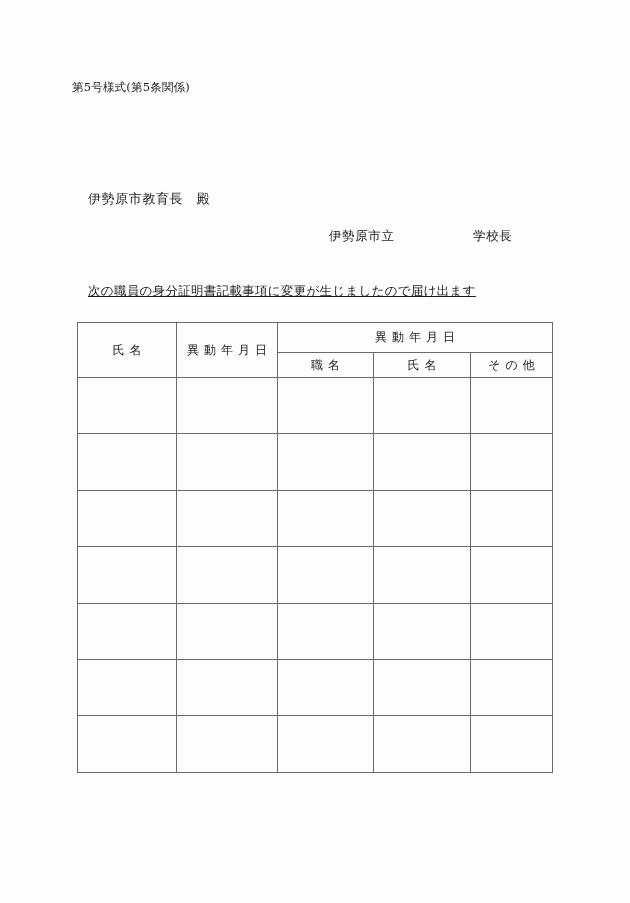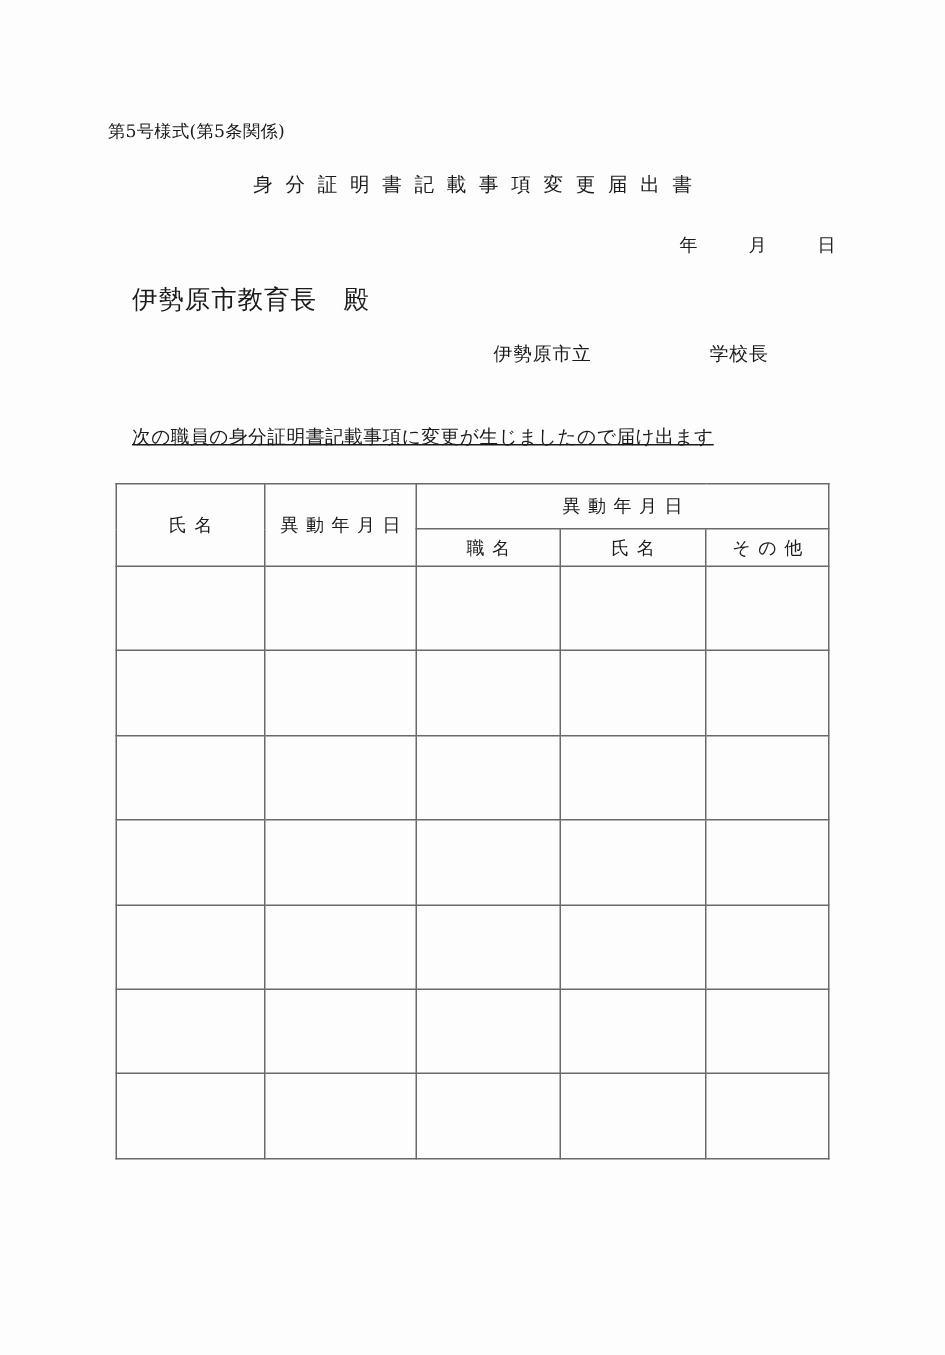--- a/index.html
+++ b/index.html
@@ -52,21 +52,21 @@
     width: 568px;
     text-align: right;
     font-size: 12px;
     letter-spacing: 11px;
     text-indent: 11px;
   }
 
   #addressee {
     left: 88px;
     top: 192px;
-    font-size: 17px;
+    font-size: 13px;
     letter-spacing: 0.6px;
   }
 
   #school-line {
     left: 329px;
     top: 230px;
     font-size: 12.5px;
     letter-spacing: 0.6px;
   }
 
@@ -117,23 +117,21 @@
   .hdr-row-b { height: 25px; }
   .data-row  { height: 56.4px; }
 </style>
 </head>
 <body style="color: rgb(26, 26, 26);">
 
 <div class="page" style="background: rgb(253, 253, 253);">
 
   <div class="txt" id="form-number">第5号様式(第5条関係)</div>
 
-  <div class="txt" id="doc-title">身分証明書記載事項変更届出書</div>
-
-  <div class="txt" id="date-line">年　月　日</div>
+
 
   <div class="txt" id="addressee">伊勢原市教育長　殿</div>
 
   <div class="txt" id="school-line">伊勢原市立　　　　　　学校長</div>
 
   <div class="txt" id="body-statement">次の職員の身分証明書記載事項に変更が生じましたので届け出ます</div>
 
   <table id="change-table">
     <colgroup>
       <col class="col-name">

